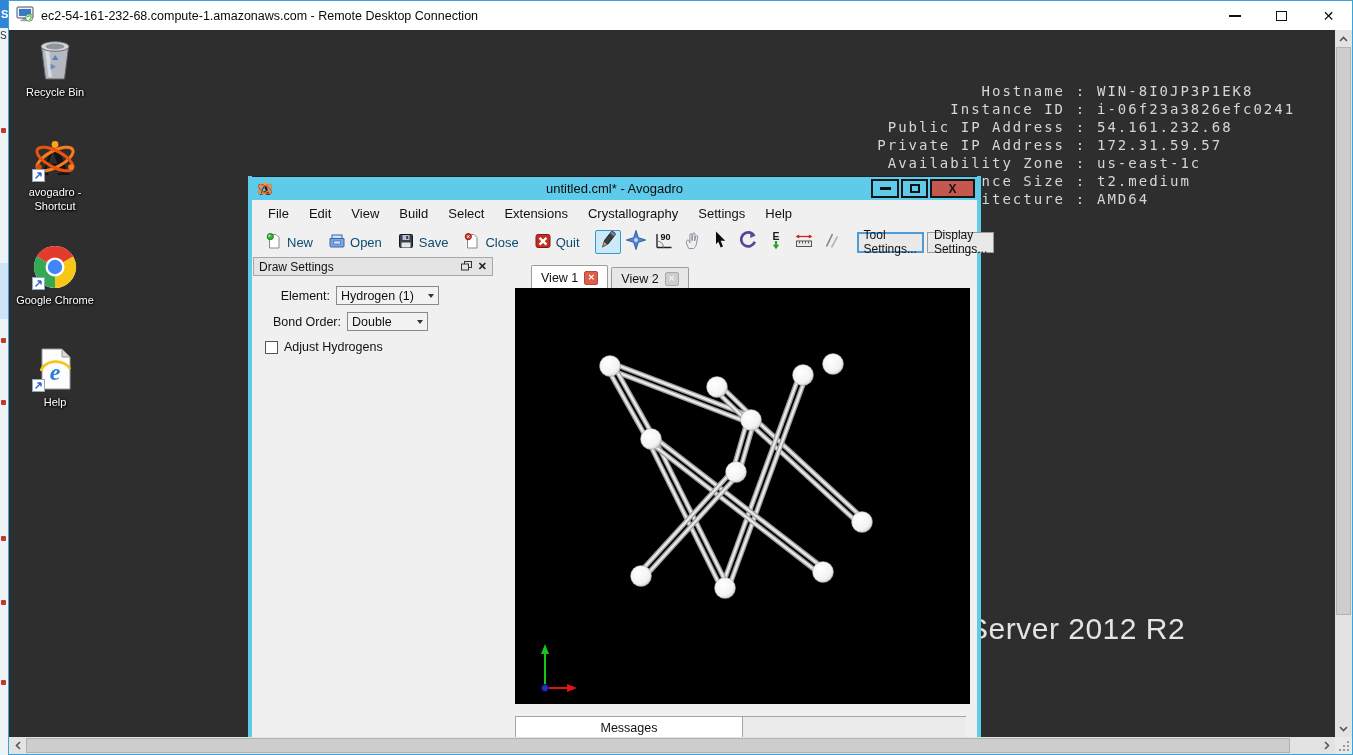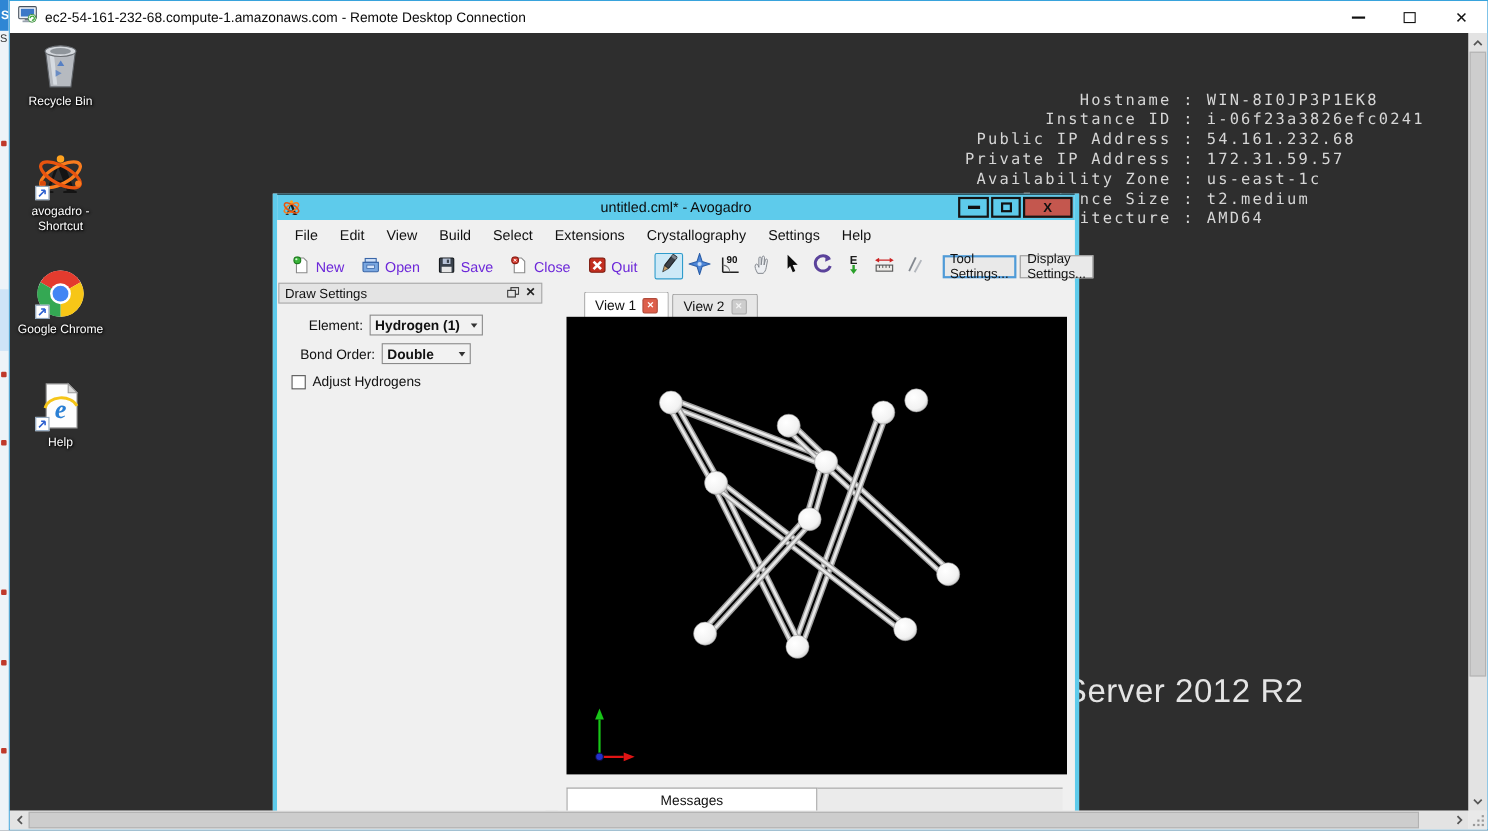--- a/index.html
+++ b/index.html
@@ -64,41 +64,41 @@
   .avg-min { width:11px; height:2.5px; background:#111; }
   .avg-max { width:10px; height:9px; border:2px solid #111; }
 
   .av-menubar { height:28px; background:#f0f0f0; display:flex; align-items:center; padding-left:6px; flex:0 0 28px; }
   .menu-item { padding:0 10px; font-size:13px; height:28px; line-height:28px; color:#111; }
 
   .av-toolbar { height:28px; background:#f0f0f0; display:flex; align-items:center; flex:0 0 28px; }
   .grip { width:5px; height:20px; margin:0 3px;
     background-image:repeating-linear-gradient(#9a9a9a 0 2px, transparent 2px 4px);
     background-size:2px 100%; background-repeat:no-repeat; background-position:center; }
-  .tb-file-btn { display:flex; align-items:center; gap:5px; padding:0 8px; height:24px; font-size:13px; color:#6d28d9; }
+  .tb-file-btn { display:flex; align-items:center; gap:5px; padding:0 8px; height:24px; font-size:13px; color:#0c4a6e; }
   .tool-btn { width:26px; height:24px; display:flex; align-items:center; justify-content:center;
     border:1px solid transparent; border-radius:2px; margin:0 1px; }
   .tool-btn.selected { background:#cde9f7; border-color:#2f9ccc; }
   .tb-sep { width:1px; height:20px; background:#c0c0c0; margin:0 4px; }
   .settings-btn { height:21px; padding:0 6px; font-size:12px; color:#111; background:#e9e9e9;
     border:1px solid #9a9a9a; margin-left:3px; display:flex; align-items:center; }
   .settings-btn.focused { border:2px solid #4f9bd8; padding:0 5px; }
 
   .av-body { position:relative; flex:1; background:#f0f0f0; }
 
   
   .dock { position:absolute; left:0; top:0; width:244px; bottom:0; background:#f0f0f0; }
   .dock-header { position:absolute; left:1px; right:3px; top:1px; height:19px; background:#e4e4e4;
     border:1px solid #a8a8a8; display:flex; align-items:center; padding:0 5px; font-size:12px; color:#111; }
   .dh-btns { margin-left:auto; display:flex; align-items:center; gap:6px; }
   .dh-close { font-size:11px; font-weight:bold; color:#222; line-height:1; }
   .ds-row { position:absolute; display:flex; align-items:center; font-size:12.5px; color:#111; }
   .ds-label { display:inline-block; text-align:right; }
   .combo { height:19px; background:#f2f2f2; border:1px solid #8a8a8a; display:flex; align-items:center;
-    padding:0 16px 0 4px; font-size:12.5px; position:relative; color:#111;font-weight:bold; }
+    padding:0 16px 0 4px; font-size:12.5px; position:relative; color:#111; }
   .combo-arrow { position:absolute; right:4px; top:7px; width:0; height:0;
     border-left:3.5px solid transparent; border-right:3.5px solid transparent; border-top:4px solid #333; }
   .checkbox { width:13px; height:13px; background:#fff; border:1px solid #555; margin-right:6px; }
 
   
   .main { position:absolute; left:255px; top:0; right:0; bottom:0; background:#f0f0f0; }
   .tab-row { position:absolute; left:8px; top:9px; height:24px; display:flex; align-items:flex-end; gap:3px; }
   .vtab { height:22px; padding:0 9px; display:flex; align-items:center; gap:6px; font-size:12.5px;
     border:1px solid #9c9c9c; border-bottom:none; background:#e7e7e7; border-radius:2px 2px 0 0; color:#111; }
   .vtab.active { background:#fff; height:24px;margin-left:16px; }

